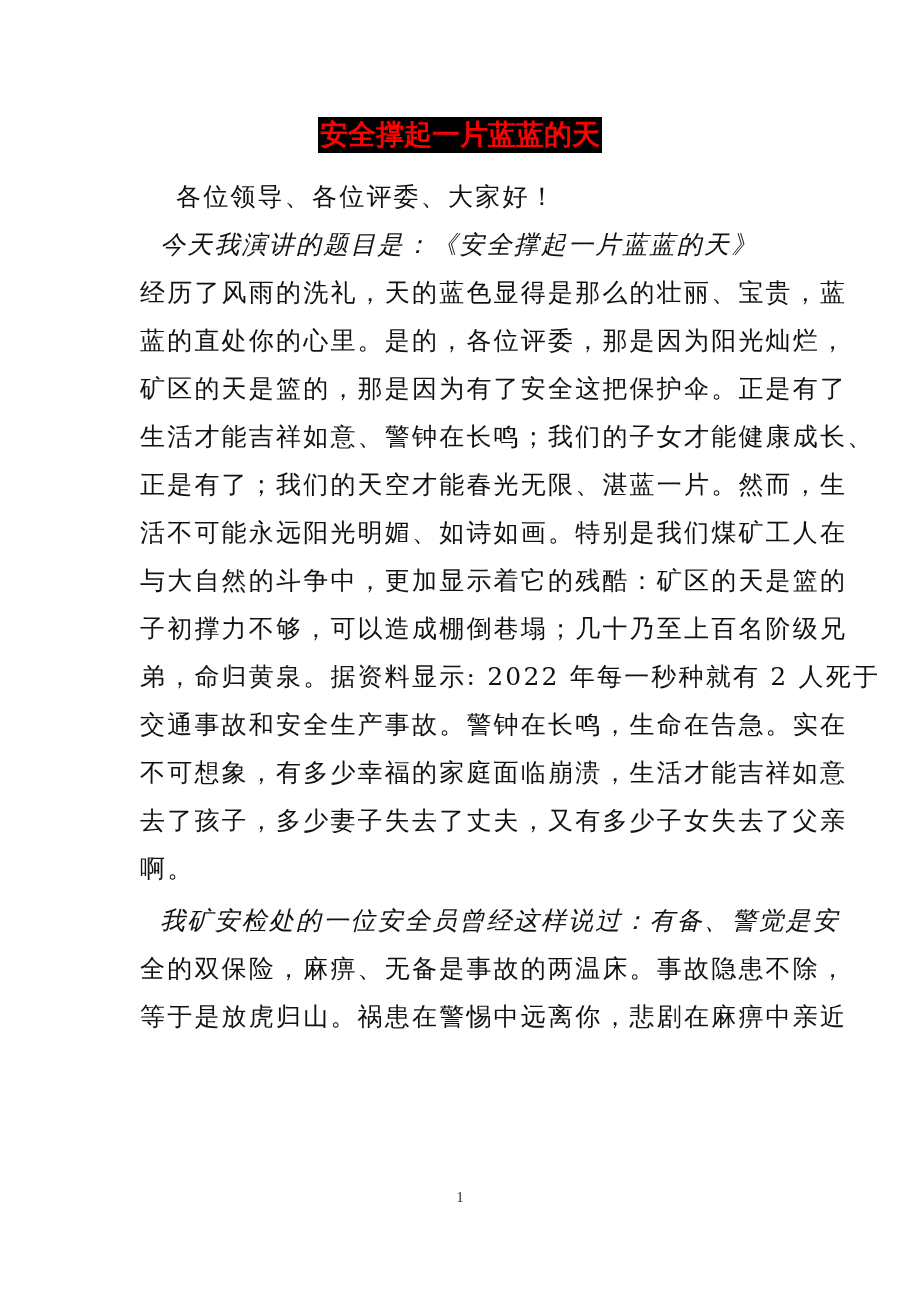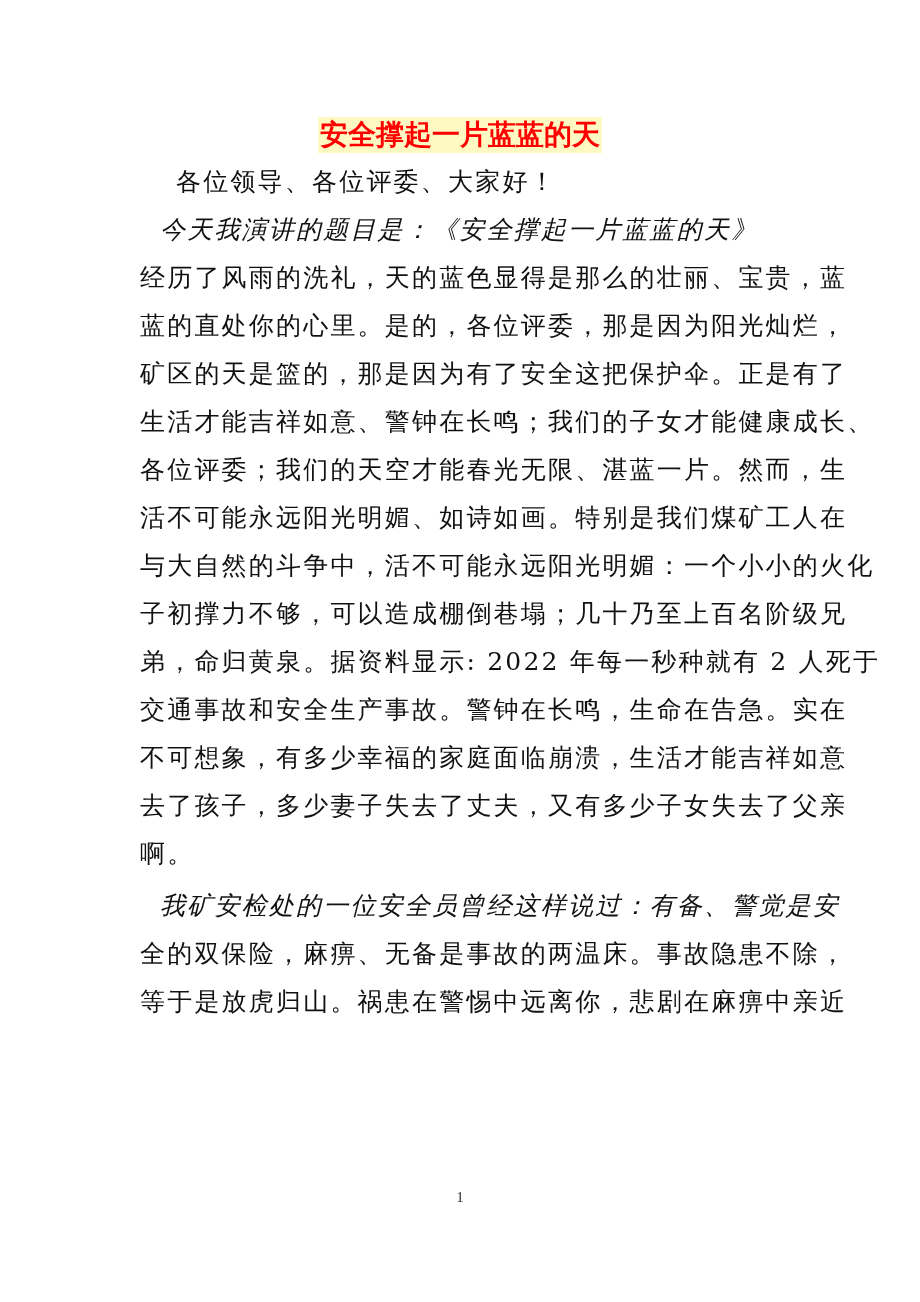--- a/index.html
+++ b/index.html
@@ -1,22 +1,22 @@
 <!DOCTYPE html>
 <html><head>
 <meta charset="utf-8">
 <style>
   html, body { margin: 0; padding: 0; background: #ffffff; }
   body { width: 920px; height: 1302px; position: relative; overflow: hidden;
          font-family: "DejaVu Serif", "Liberation Serif", serif; color: #111; }
   .title-wrap { position: absolute; top: 117px; left: 0; width: 920px; text-align: center; }
-  .title { display: inline-block; background: #fef9c3; color: #ff0000;
+  .title { display: inline-block; background: #000000; color: #ff0000;
            font-family: "DejaVu Sans", "Liberation Sans", sans-serif; font-weight: bold;
            font-size: 28px; line-height: 36px; padding: 0 2px; letter-spacing: 0px; }
-  .body { position: absolute; left: 140px; top: 158px; width: 640px; }
+  .body { position: absolute; left: 140px; top: 173px; width: 640px; }
   .line { font-size: 25px; height: 48px; line-height: 48px; white-space: nowrap;
           letter-spacing: 2.2px; }
   .indent1 { padding-left: 36px; }
   .indent2 { padding-left: 20px; font-style: italic; }
   .gap { height: 4px; }
   .pagenum { position: absolute; top: 1190px; left: 0; width: 920px; text-align: center;
              font-size: 14px; font-family: "Liberation Serif", serif; color: #222; }
 </style>
 </head>
 <body>
@@ -25,23 +25,23 @@
   <span class="title">安全撑起一片蓝蓝的天</span>
 </div>
 
 <div class="body">
   <div class="line indent1">各位领导、各位评委、大家好！</div>
   <div class="line indent2">今天我演讲的题目是：《安全撑起一片蓝蓝的天》</div>
   <div class="line">经历了风雨的洗礼，天的蓝色显得是那么的壮丽、宝贵，蓝</div>
   <div class="line">蓝的直处你的心里。是的，各位评委，那是因为阳光灿烂，</div>
   <div class="line">矿区的天是篮的，那是因为有了安全这把保护伞。正是有了</div>
   <div class="line">生活才能吉祥如意、警钟在长鸣；我们的子女才能健康成长、</div>
-  <div class="line">各位评委；我们的天空才能春光无限、湛蓝一片。然而，生</div>
+  <div class="line">正是有了；我们的天空才能春光无限、湛蓝一片。然而，生</div>
   <div class="line">活不可能永远阳光明媚、如诗如画。特别是我们煤矿工人在</div>
-  <div class="line">与大自然的斗争中，活不可能永远阳光明媚：一个小小的火化</div>
+  <div class="line">与大自然的斗争中，更加显示着它的残酷：矿区的天是篮的</div>
   <div class="line">子初撑力不够，可以造成棚倒巷塌；几十乃至上百名阶级兄</div>
   <div class="line">弟，命归黄泉。据资料显示: 2022 年每一秒种就有 2 人死于</div>
   <div class="line">交通事故和安全生产事故。警钟在长鸣，生命在告急。实在</div>
   <div class="line">不可想象，有多少幸福的家庭面临崩溃，生活才能吉祥如意</div>
   <div class="line">去了孩子，多少妻子失去了丈夫，又有多少子女失去了父亲</div>
   <div class="line">啊。</div>
   <div class="gap"></div>
   <div class="line indent2">我矿安检处的一位安全员曾经这样说过：有备、警觉是安</div>
   <div class="line">全的双保险，麻痹、无备是事故的两温床。事故隐患不除，</div>
   <div class="line">等于是放虎归山。祸患在警惕中远离你，悲剧在麻痹中亲近</div>

